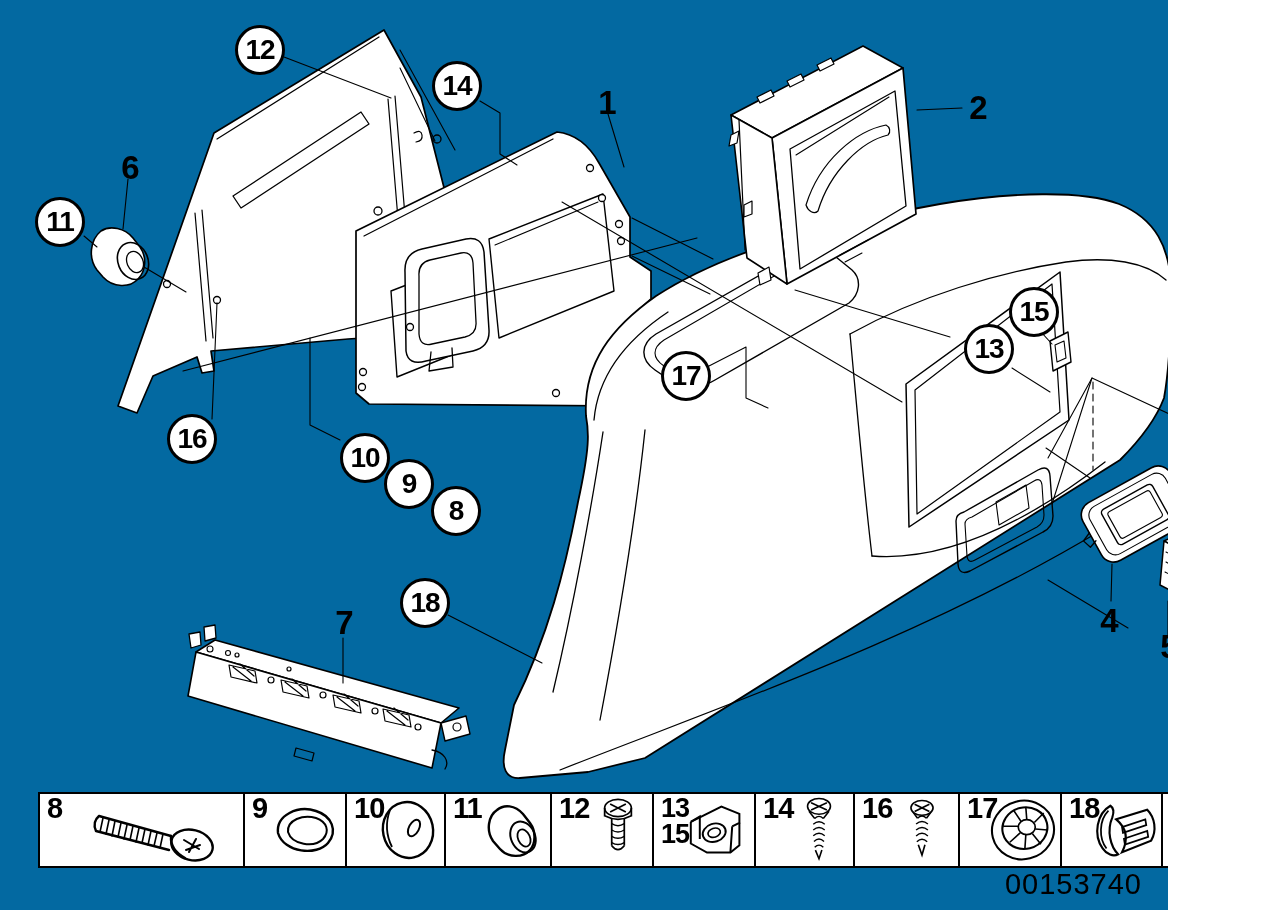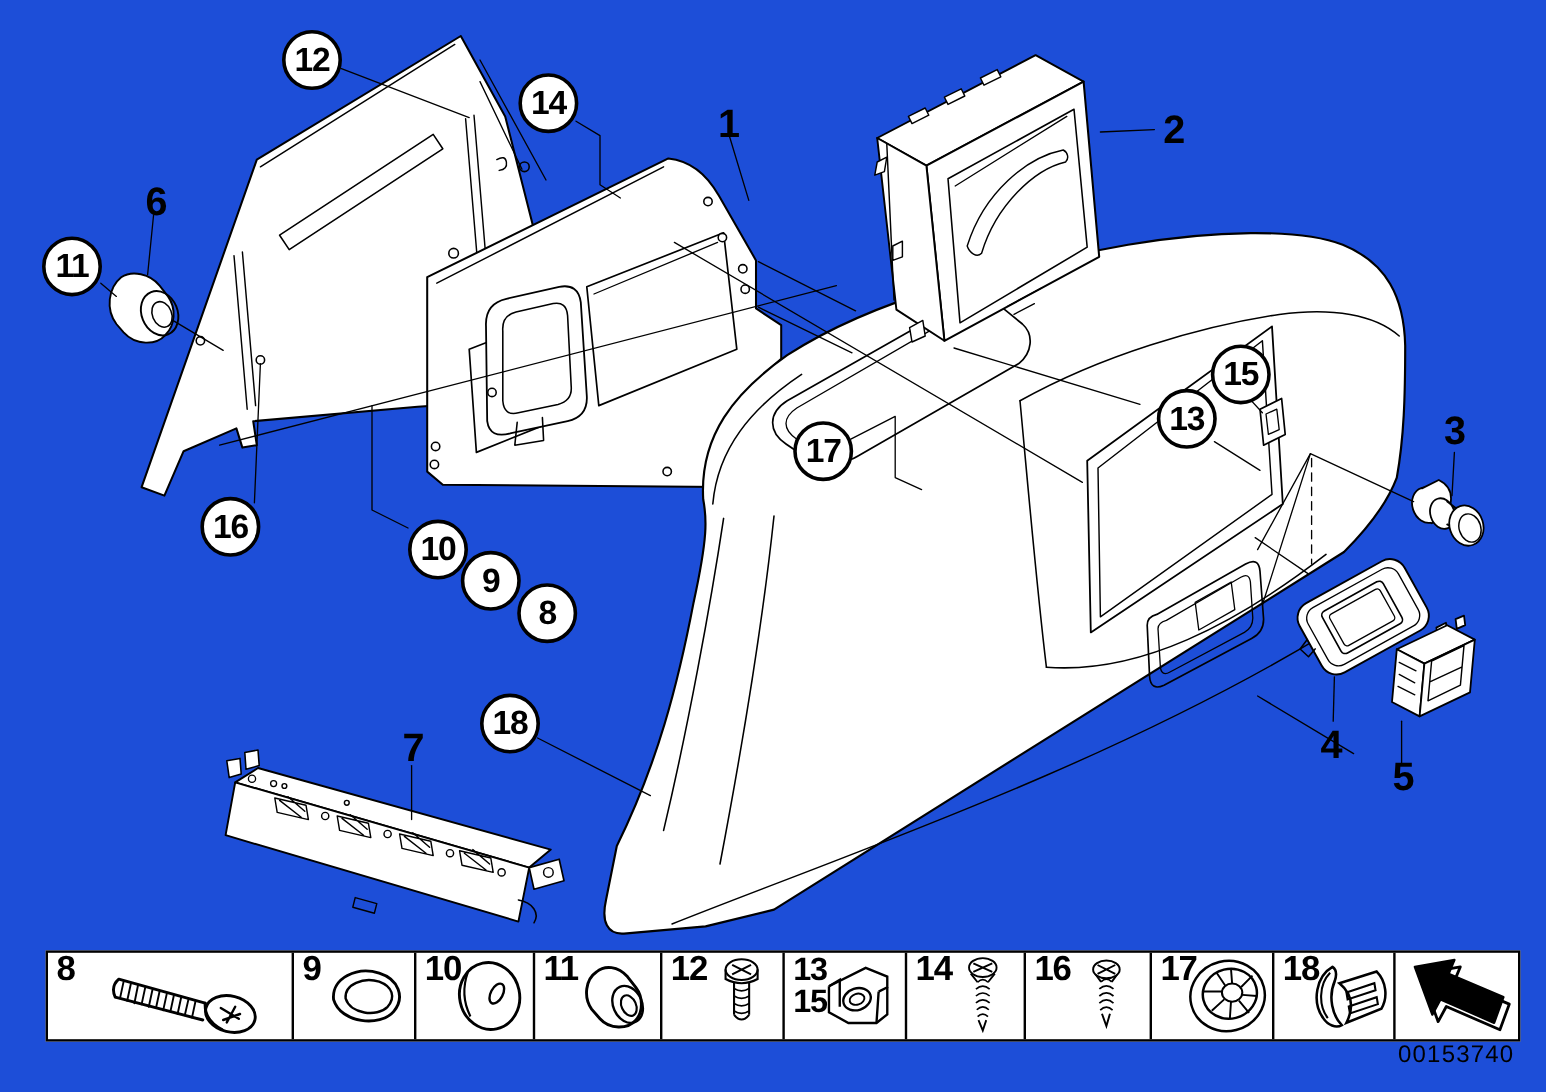--- a/index.html
+++ b/index.html
@@ -1,32 +1,32 @@
 <!DOCTYPE html>
 <html><head>
 <meta charset="utf-8">
 <style>
   html,body{margin:0;padding:0;background:#fff;}
   body{width:1288px;height:910px;font-family:"Liberation Sans","DejaVu Sans",sans-serif;color:#000;}
-  .stage{position:relative;width:1288px;height:910px;background:#1d4ed8;overflow:hidden;}
+  .stage{position:relative;width:1168px;height:910px;background:#0369a1;overflow:hidden;}
   svg.lineart{position:absolute;left:0;top:0;}
   
   .co{position:absolute;width:50px;height:50px;box-sizing:border-box;border:3px solid #000;
       border-radius:50%;background:#fff;display:flex;align-items:center;justify-content:center;
       font-size:28px;font-weight:bold;transform:translate(-50%,-50%);letter-spacing:-1px;cursor:pointer;}
   
   .pl{position:absolute;font-size:33px;font-weight:bold;transform:translate(-50%,-50%);letter-spacing:-1px;}
   
   .legend{position:absolute;left:38px;top:792px;height:72px;display:flex;border:2px solid #000;background:#fff;}
   .cell{position:relative;box-sizing:border-box;border-right:2px solid #000;height:100%;}
   .cell:last-child{border-right:none;}
   .cell .num{position:absolute;left:7px;top:1px;font-size:29px;font-weight:bold;letter-spacing:-1px;line-height:0.95;}
   .cell .num div{line-height:0.98;}
   .cell svg{position:absolute;top:50%;transform:translateY(-50%);}
-  .docnum{position:absolute;right:26px;top:868px;font-size:20px;letter-spacing:1px;}
+  .docnum{position:absolute;right:26px;top:868px;font-size:29px;letter-spacing:1px;}
 </style>
 </head>
 <body>
 
 <div class="stage">
 
   <svg class="lineart" width="1288" height="910" viewBox="0 0 1288 910" stroke="#000" fill="none" stroke-linejoin="round" stroke-linecap="round">
 
     <g>
       <path fill="#fff" stroke-width="1.7" d="M384,30 L214,133 L118,406 L137,413 L153,376 L197,357 L202,373 L214,371 L211,351 L348,339 L468,331 L469,300 L455,231 L421,97 Z"></path>

